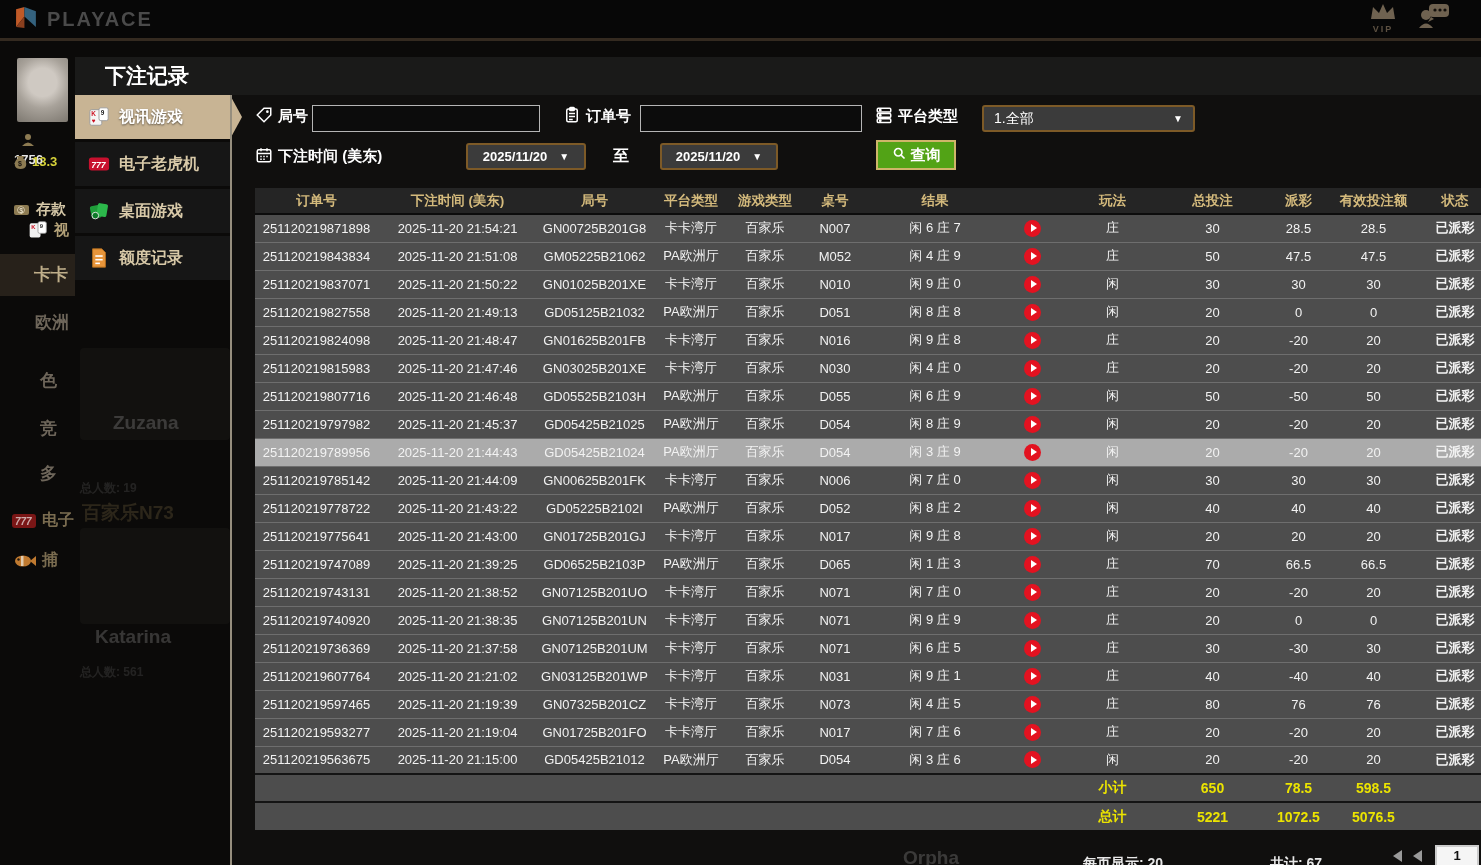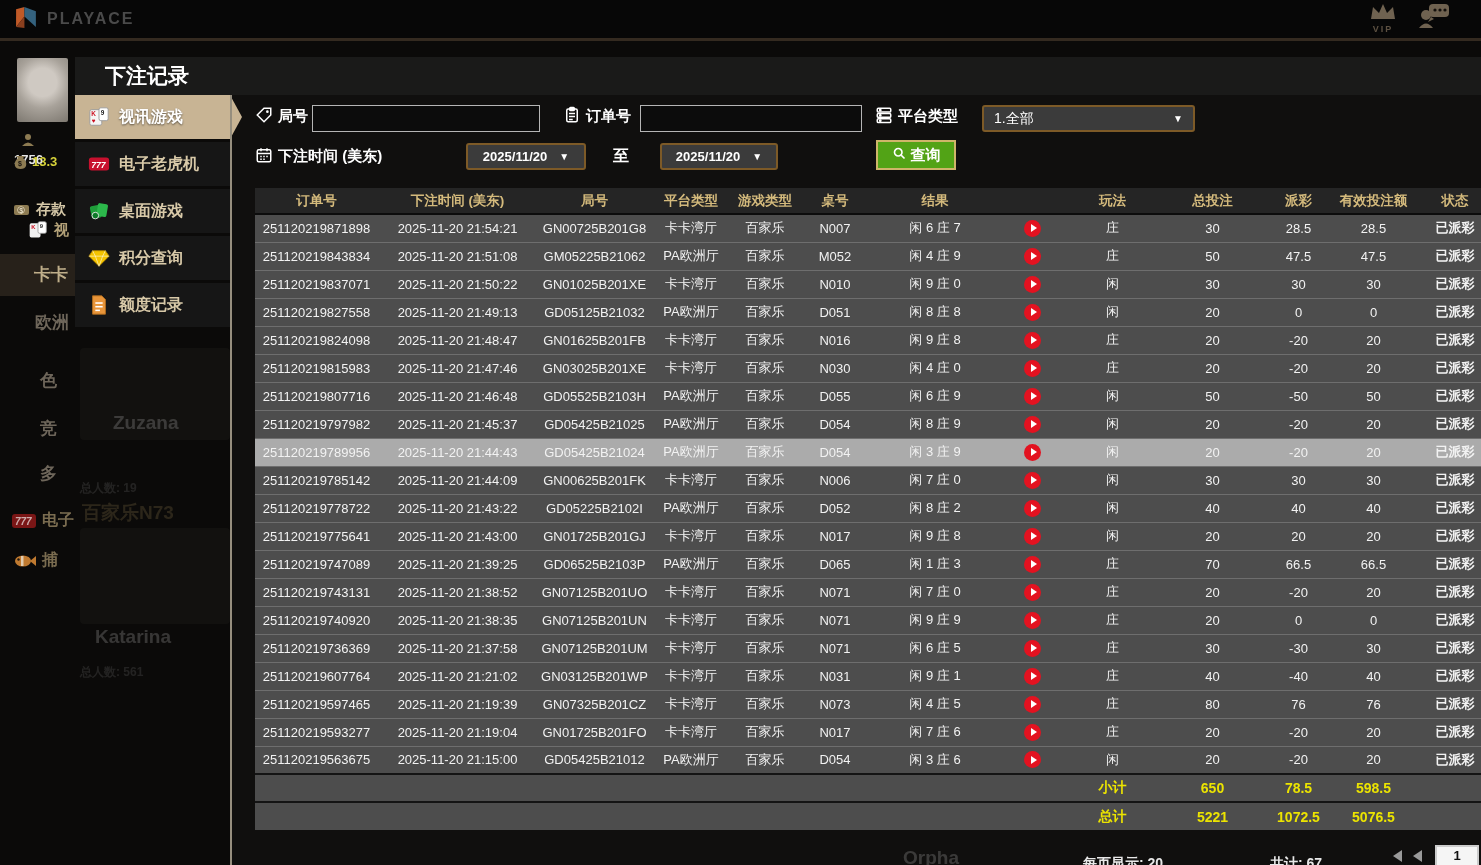--- a/index.html
+++ b/index.html
@@ -6,21 +6,21 @@
   html,body { background:#000; }
   body { width:1481px; height:865px; overflow:hidden;
          font-family:"Liberation Sans","DejaVu Sans",sans-serif; }
   .screen { position:relative; width:1481px; height:865px; overflow:hidden; background:#0b0a09; }
 
   
   .topbar { position:absolute; left:0; top:0; width:100%; height:41px; background:#070707;
             border-bottom:3px solid #342a20; display:flex; align-items:center; justify-content:space-between;
             padding:0 30px 0 14px; z-index:20; }
   .brand { display:flex; align-items:center; gap:8px; }
-  .brand-text { color:#4a4a4a; font-weight:bold; font-size:16px; letter-spacing:2px; }
+  .brand-text { color:#4a4a4a; font-weight:bold; font-size:20px; letter-spacing:2px; }
   .topbar-right { display:flex; align-items:flex-start; gap:19px; }
   .vip-block { display:flex; flex-direction:column; align-items:center; color:#6f6250; cursor:pointer; }
   .vip-label { font-size:9px; font-weight:bold; letter-spacing:2px; color:#5d5142; margin-top:-2px; }
 
   
   .bg-layer { position:absolute; inset:0; z-index:1; }
   .bg-avatar { position:absolute; left:17px; top:58px; width:51px; height:64px; border-radius:2px;
                background:radial-gradient(circle at 50% 38%, #cfc9c2 0 30%, #a8a29a 55%, #7d7870 100%); }
   .bg-stat { position:absolute; display:flex; align-items:center; gap:5px; font-size:13px; font-weight:bold; }
   .bg-members { left:14px; top:133px; color:#e6e6e6;flex-direction:column; }
@@ -231,31 +231,20 @@
       </div>
       <div class="side-item">
         <span class="side-icon">
           <svg viewBox="0 0 24 24">
             <rect x="3" y="6" width="11" height="14" rx="2" fill="#1f9d3a" transform="rotate(-12 8 13)"></rect>
             <rect x="10" y="4" width="11" height="14" rx="2" fill="#2cb84b" transform="rotate(10 16 11)"></rect>
             <circle cx="8" cy="17" r="3.6" fill="#0d7a28" stroke="#e8e8e8"></circle>
           </svg>
         </span>
         <span class="side-label">桌面游戏</span>
-      </div>
-      <div class="side-item">
-        <span class="side-icon">
-          <svg viewBox="0 0 24 24">
-            <polygon points="5,4 19,4 23,10 12,21 1,10" fill="#f5c400" stroke="#a87f00"></polygon>
-            <polyline points="1,10 23,10" stroke="#fff" fill="none" opacity="0.6"></polyline>
-            <polyline points="5,4 8,10 12,21" stroke="#fff" fill="none" opacity="0.6"></polyline>
-            <polyline points="19,4 16,10 12,21" stroke="#fff" fill="none" opacity="0.6"></polyline>
-          </svg>
-        </span>
-        <span class="side-label">积分查询</span>
       </div>
       <div class="side-item">
         <span class="side-icon">
           <svg viewBox="0 0 24 24">
             <path d="M5,2 h10 l4,4 v16 h-14 z" fill="#e8953a" stroke="#b56f1e"></path>
             <rect x="8" y="9" width="8" height="1.7" fill="#fff"></rect>
             <rect x="8" y="13" width="8" height="1.7" fill="#fff"></rect>
             <rect x="8" y="17" width="5" height="1.7" fill="#fff"></rect>
           </svg>
         </span>

